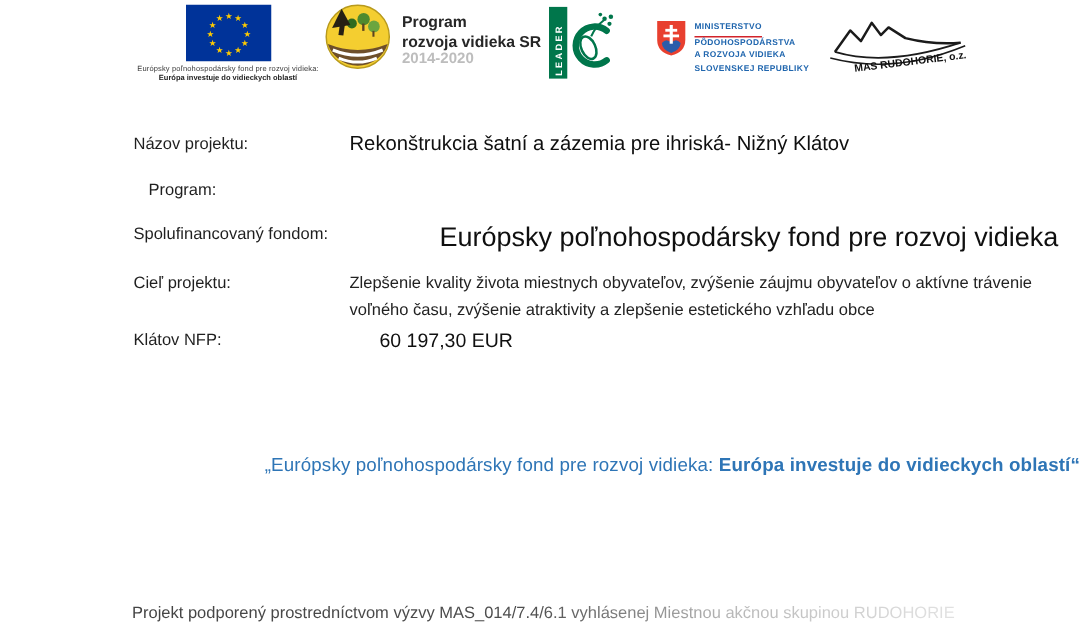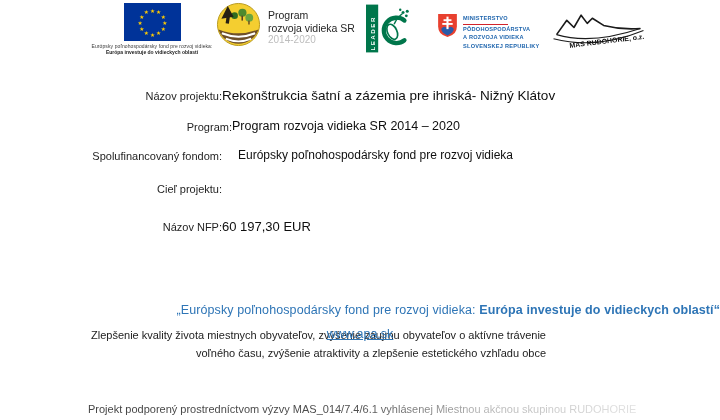--- a/index.html
+++ b/index.html
@@ -9,37 +9,37 @@
     margin:0 auto;
   }
   
   .logo-row{position:absolute;left:0;top:0;width:720px;height:70px;}
   .eu-logo{position:absolute;left:72px;top:3px;width:160px;text-align:center;}
   .eu-logo svg{display:block;margin:0 auto;}
   .eu-cap1{font-size:5px;color:#3a3a3a;margin-top:2px;letter-spacing:.1px;}
   .eu-cap2{font-size:5px;color:#222;font-weight:bold;}
   .prv-logo{position:absolute;left:216px;top:2px;display:flex;gap:7px;}
   .prv-text{padding-top:7px;line-height:1.2;}
-  .prv-l1,.prv-l2{font-size:10.5px;font-weight:normal;color:#262626;}
-  .prv-years{font-size:10px;color:#bdbdbd;font-weight:normal;}
+  .prv-l1,.prv-l2{font-size:10.5px;font-weight:bold;color:#262626;}
+  .prv-years{font-size:10px;color:#bdbdbd;font-weight:bold;}
   .leader-logo{position:absolute;left:366px;top:2px;}
   .ministry-logo{position:absolute;left:437px;top:13px;display:flex;gap:5px;}
   .ministry-text{padding-top:1px;line-height:1.55;}
   .min-line{font-size:5.6px;font-weight:bold;color:#2066AE;letter-spacing:.25px;}
   .min-line.first span{display:inline-block;border-bottom:1.2px solid #D2232A;padding-bottom:1px;}
   .mas-logo{position:absolute;left:550px;top:6px;}
   
-  .row{position:absolute;left:78px;display:flex;align-items:flex-start;text-align:right;}
+  .row{position:absolute;left:89px;display:flex;align-items:flex-start;}
   .row .lbl{width:144px;flex:0 0 144px;font-size:11px;color:#1f1f1f;padding-top:2px;}
   .row .val{font-weight:normal;color:#0f0f0f;}
   .row-nazov{top:88px;}   .row-nazov .val{font-size:13.5px;}
   .row-program{top:119px;padding-left:10px;}.row-program .val{font-size:12.5px;}
-  .row-fond{top:148px;}   .row-fond .val{font-size:12px;padding-left:16px;}
-  .row-ciel{top:181px;flex-direction:column;}   .row-ciel .val{font-weight:normal;font-size:11px;width:468px;line-height:1.6;color:#222;}
-  .row-nfp{top:219px;}    .row-nfp .val{font-size:13px;}
+  .row-fond{top:148px;gap:44px;}   .row-fond .val{font-size:18px;padding-left:16px;}
+  .row-ciel{top:181px;}   .row-ciel .val{font-weight:normal;font-size:11px;width:468px;line-height:1.6;color:#222;}
+  .row-nfp{top:219px;}    .row-nfp .val{font-size:13px;margin-left:20px;}
   
   .statement{position:absolute;left:0;right:0;top:303px;text-align:right;
     color:#2E75B6;font-size:12.5px;letter-spacing:.1px;}
   .statement .b{font-weight:bold;}
   .apa-link{position:absolute;left:0;right:0;top:324px;text-align:center;}
   .apa-link span{color:#2E75B6;font-size:12.5px;text-decoration:underline;cursor:pointer;}
   .bottom-note{position:absolute;left:78px;top:403px;width:645px;
     font-size:11px;color:#2f2f2f;white-space:nowrap;
     -webkit-mask-image:linear-gradient(to right, rgba(0,0,0,.9) 0%, rgba(0,0,0,.85) 42%, rgba(0,0,0,.35) 62%, rgba(0,0,0,.16) 82%, rgba(0,0,0,.08) 100%);
     mask-image:linear-gradient(to right, rgba(0,0,0,.9) 0%, rgba(0,0,0,.85) 42%, rgba(0,0,0,.35) 62%, rgba(0,0,0,.16) 82%, rgba(0,0,0,.08) 100%);
@@ -136,41 +136,37 @@
     </div>
   </div>
 
   <div class="row row-nazov">
     <div class="lbl">Názov projektu:</div>
     <div class="val">Rekonštrukcia šatní a zázemia pre ihriská- Nižný Klátov</div>
   </div>
 
   <div class="row row-program">
     <div class="lbl">Program:</div>
-    <div class="val">Program rozvoja vidieka SR 2014 – 2020</div>
   </div>
 
   <div class="row row-fond">
     <div class="lbl">Spolufinancovaný fondom:</div>
     <div class="val">Európsky poľnohospodársky fond pre rozvoj vidieka</div>
   </div>
 
   <div class="row row-ciel">
     <div class="lbl">Cieľ projektu:</div>
     <div class="val">Zlepšenie kvality života miestnych obyvateľov, zvýšenie záujmu obyvateľov o aktívne trávenie voľného času, zvýšenie atraktivity a zlepšenie estetického vzhľadu obce</div>
   </div>
 
   <div class="row row-nfp">
-    <div class="lbl">Názov NFP:</div>
+    <div class="lbl">Klátov NFP:</div>
     <div class="val">60 197,30 EUR</div>
   </div>
 
   <div class="statement">
     <span>„Európsky poľnohospodársky fond pre rozvoj vidieka: </span><span class="b">Európa investuje do vidieckych oblastí“</span>
   </div>
 
-  <div class="apa-link">
-    <span>www.apa.sk</span>
-  </div>
 
   <div class="bottom-note">Projekt podporený prostredníctvom výzvy MAS_014/7.4/6.1 vyhlásenej Miestnou akčnou skupinou RUDOHORIE</div>
 
 </div>
 
 </body></html>

